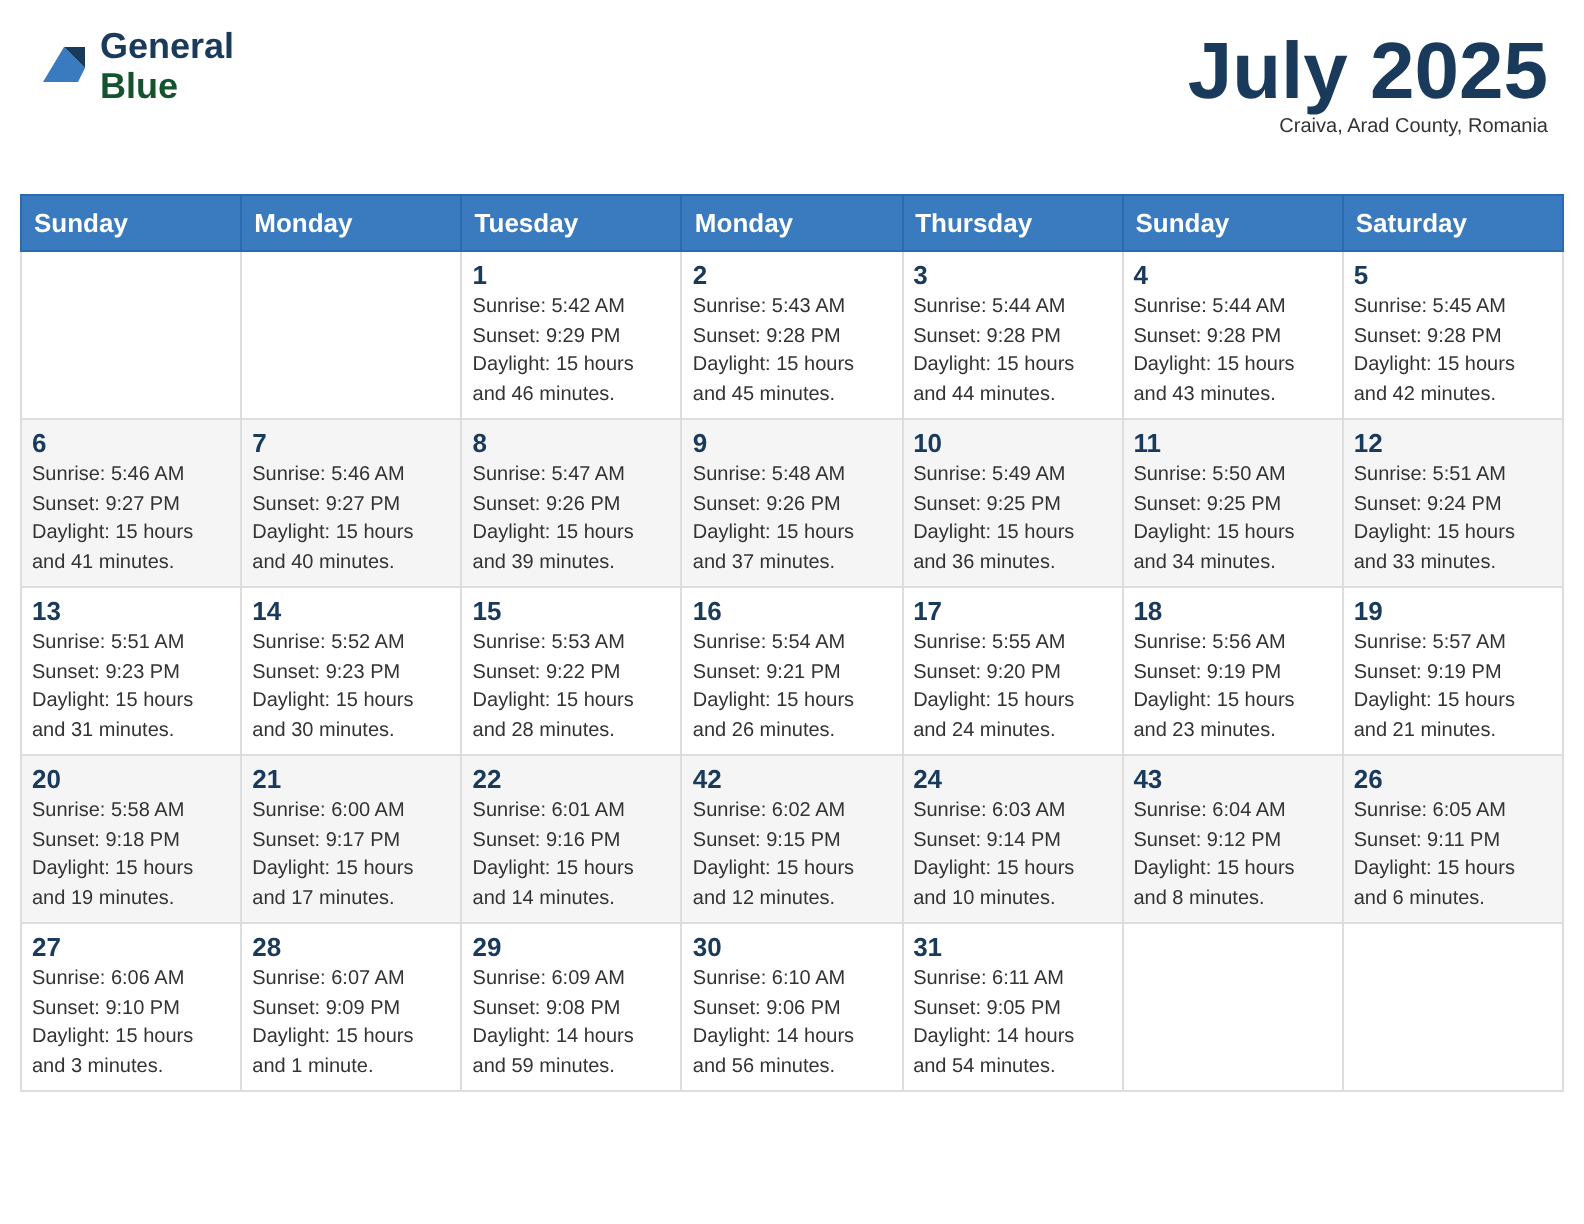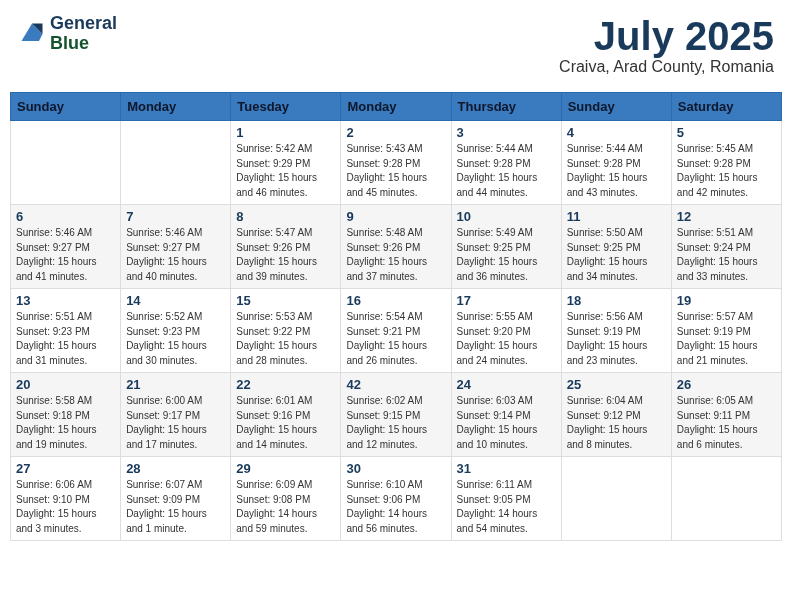--- a/index.html
+++ b/index.html
@@ -7,21 +7,21 @@
       font-family: Arial, sans-serif;
       background: #fff;
       width: 792px;
       min-height: 612px;
       padding: 10px;
     }
     .header {
       display: flex;
       justify-content: space-between;
       align-items: flex-start;
-      margin-bottom: 12px;
+      margin-bottom: 24px;
       padding: 4px 8px;
     }
     .logo {
       display: flex;
       align-items: center;
     }
     .logo-text {
       display: flex;
       flex-direction: column;
       font-size: 18px;
@@ -40,31 +40,31 @@
     .title-block {
       text-align: right;
     }
     .month-title {
       font-size: 40px;
       font-weight: bold;
       color: #1a3a5c;
       line-height: 1.1;
     }
     .location {
-      font-size: 16px;
+      font-size: 10px;
       color: #333;
     }
     .calendar {
       width: 100%;
       border-collapse: collapse;
       border: 1px solid #ccc;
     }
     .calendar th {
       background-color: #3a7abf;
-      color: #0f172a;
+      color: #ffffff;
       text-align: left;
       padding: 6px 6px;
       font-size: 13px;
       font-weight: bold;
       border: 1px solid #2a6aaf;
     }
     .calendar td {
       vertical-align: top;
       border: 1px solid #ddd;
       padding: 4px 5px;
@@ -228,21 +228,21 @@
         </td>
         <td>
           <span class="day-num">42</span>
           <div class="day-info">Sunrise: 6:02 AM<br>Sunset: 9:15 PM<br>Daylight: 15 hours and 12 minutes.</div>
         </td>
         <td>
           <span class="day-num">24</span>
           <div class="day-info">Sunrise: 6:03 AM<br>Sunset: 9:14 PM<br>Daylight: 15 hours and 10 minutes.</div>
         </td>
         <td>
-          <span class="day-num">25</span>
+          <span class="day-num">43</span>
           <div class="day-info">Sunrise: 6:04 AM<br>Sunset: 9:12 PM<br>Daylight: 15 hours and 8 minutes.</div>
         </td>
         <td>
           <span class="day-num">26</span>
           <div class="day-info">Sunrise: 6:05 AM<br>Sunset: 9:11 PM<br>Daylight: 15 hours and 6 minutes.</div>
         </td>
       </tr>
       <tr>
         <td>
           <span class="day-num">27</span>

